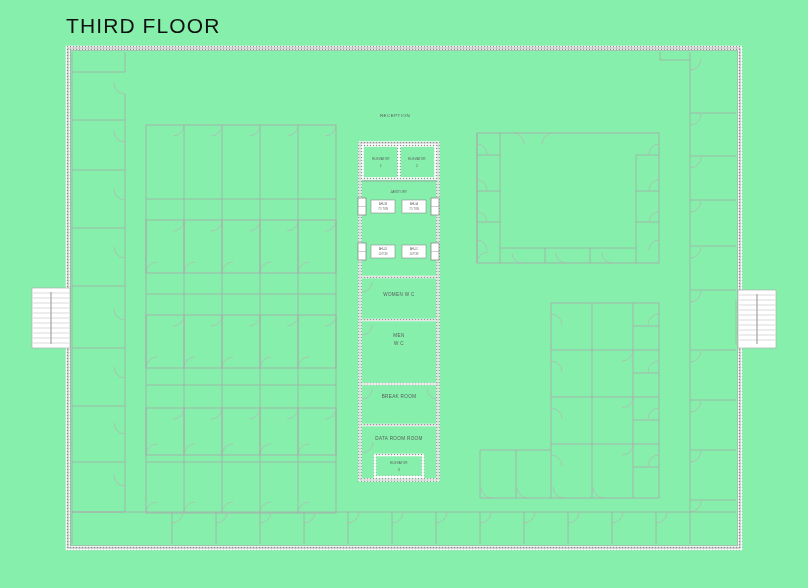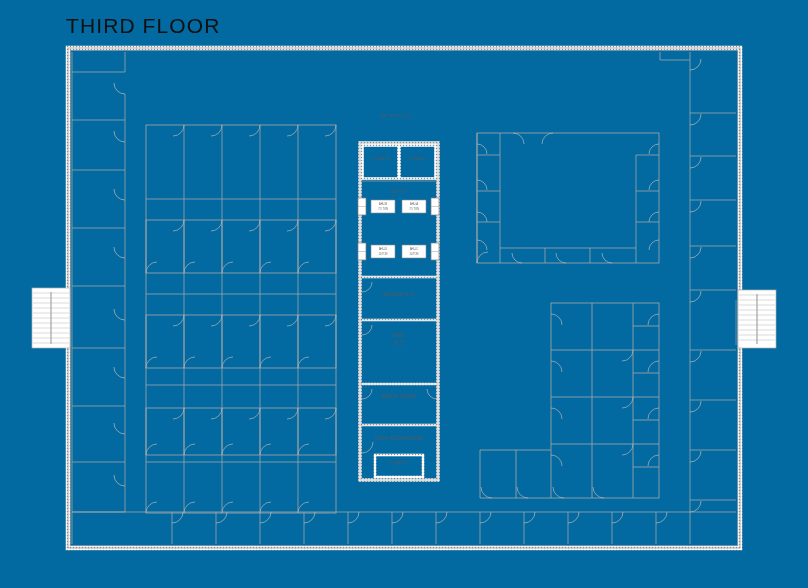--- a/index.html
+++ b/index.html
@@ -6,21 +6,21 @@
   html, body {
     margin: 0;
     padding: 0;
     background: #ffffff;
     font-family: "Liberation Sans", sans-serif;
   }
   #page {
     position: relative;
     width: 808px;
     height: 588px;
-    background: #0369a1;
+    background: #86efac;
     overflow: hidden;
   }
   #plan-title {
     position: absolute;
     left: 66px;
     top: 14px;
     font-size: 21px;
     letter-spacing: 1.1px;
     color: #111111;
     font-weight: 400;

